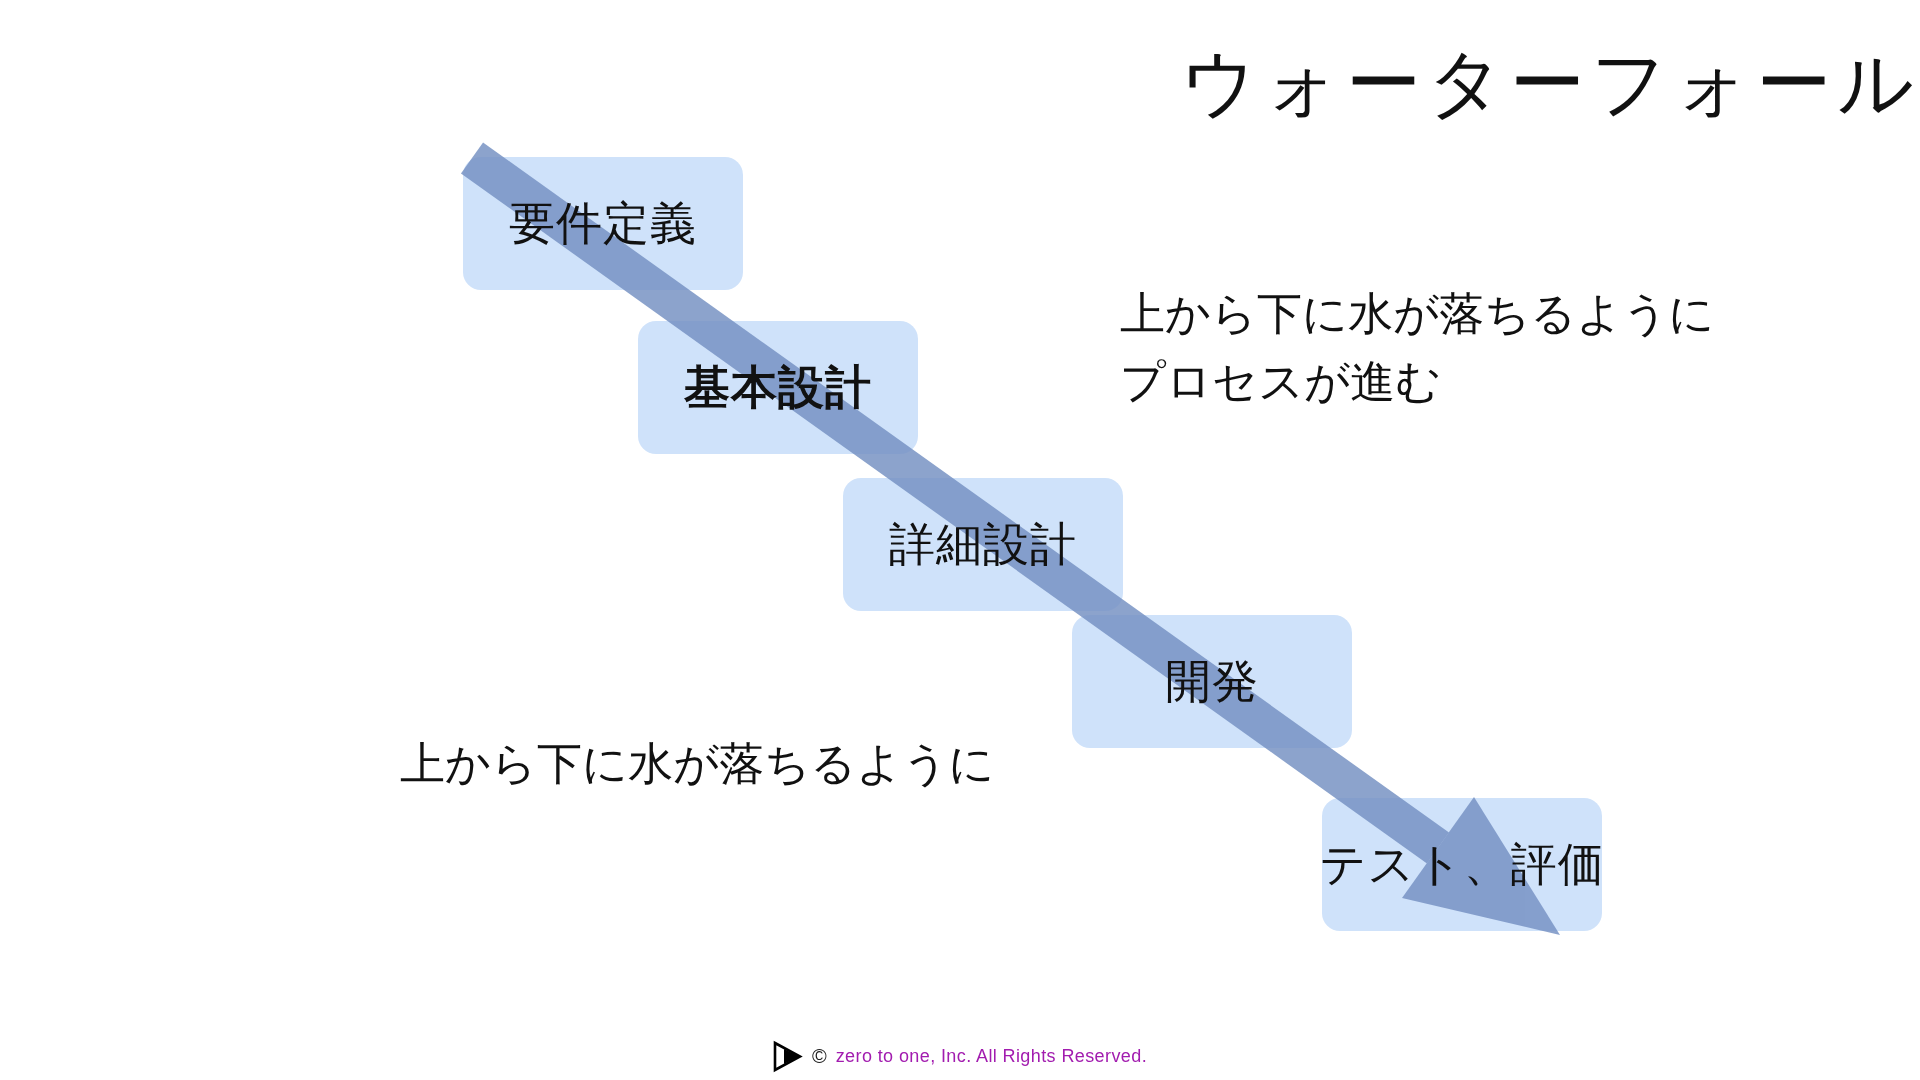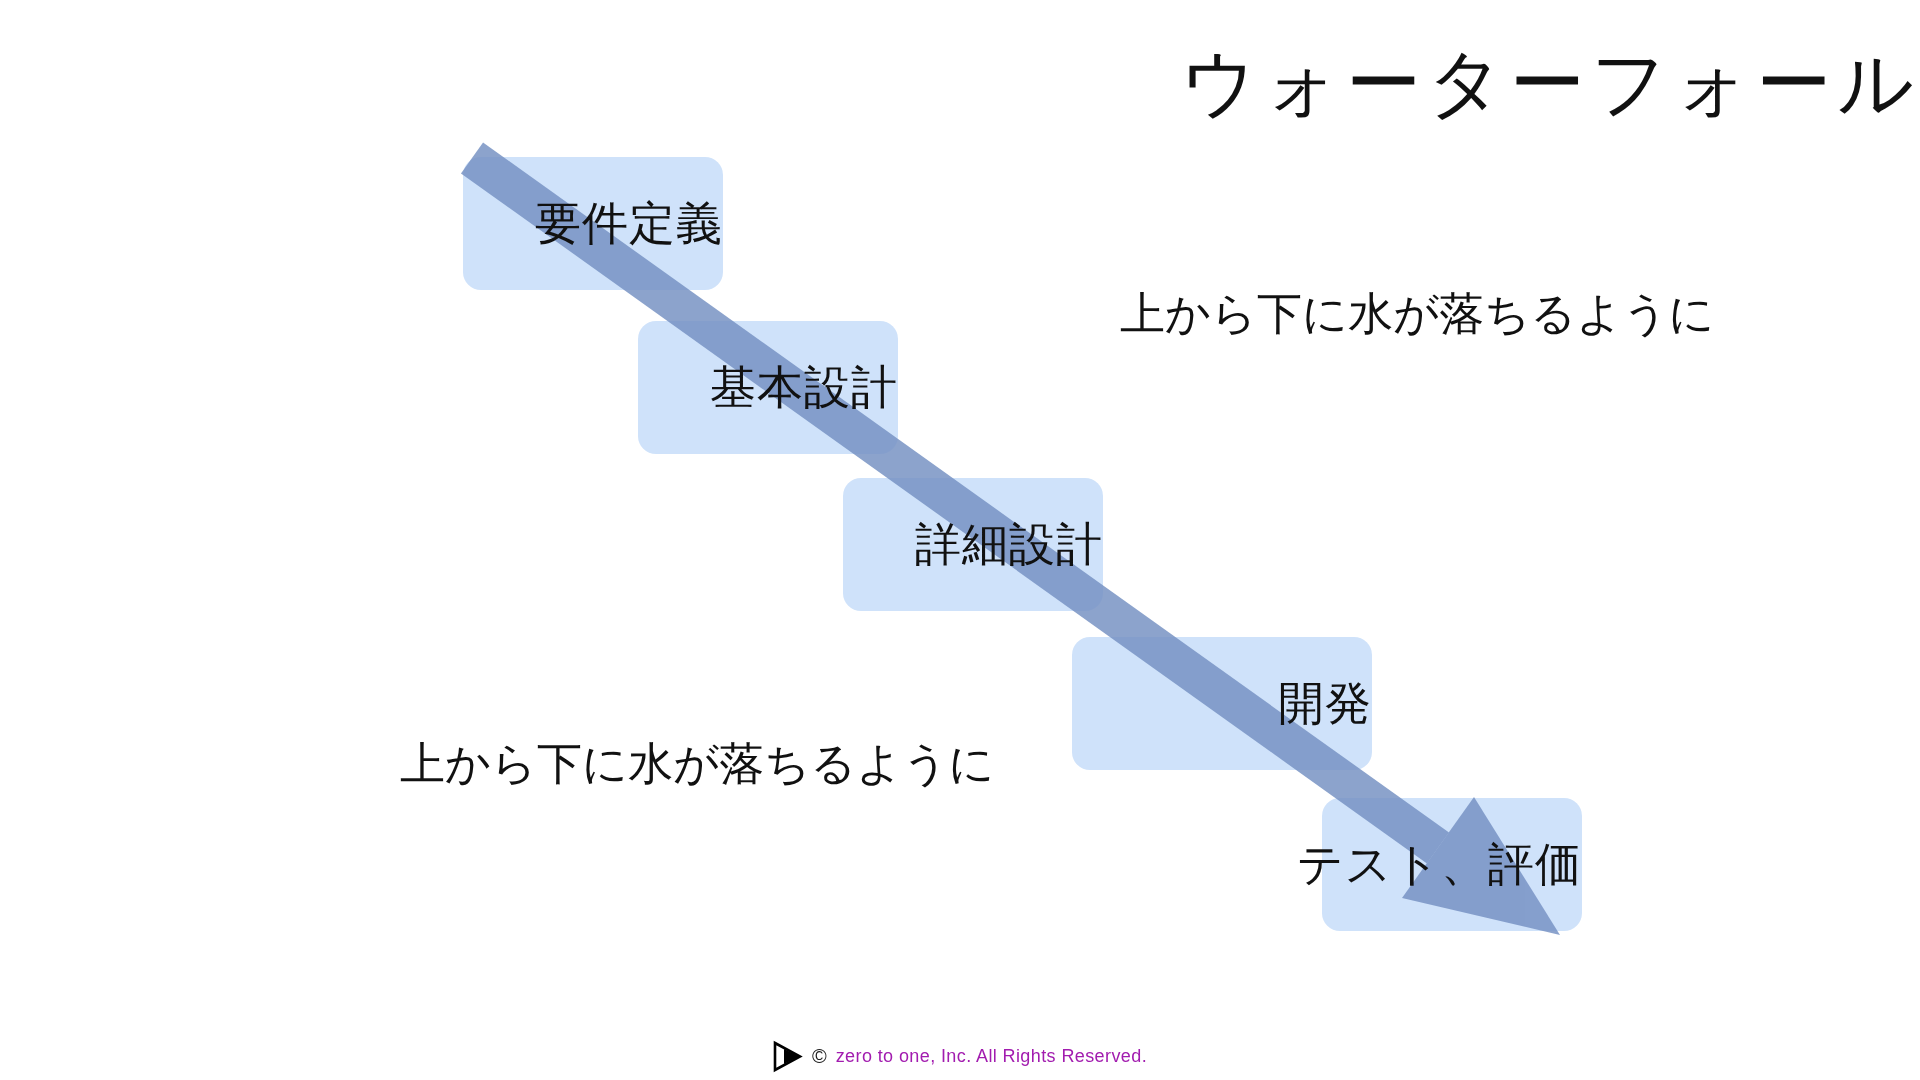--- a/index.html
+++ b/index.html
@@ -15,35 +15,35 @@
   .title{
     position:absolute;top:34px;left:0;right:0;
     text-align:right;
     font-size:75px;letter-spacing:6px;
     font-weight:400;
     color:var(--text,#111111);
     white-space:nowrap;
   }
 
   .step{
-    position:absolute;width:260px;height:133px;
+    position:absolute;width:280px;height:133px;
     background:var(--box-fill,#cfe2fa);
     border-radius:18px;
-    display:flex;align-items:center;justify-content:flex-end;
+    display:flex;align-items:center;justify-content:center;
   }
   .step span{
     position:relative;z-index:5;
     font-size:46px;letter-spacing:1px;
     color:var(--text,#111111);
     white-space:nowrap;
   }
   .step-0{left:463px;top:157px;}
-  .step-1{left:638px;top:321px;}
+  .step-1{left:638px;top:321px;font-weight:bold;}
   .step-2{left:843px;top:478px;}
-  .step-3{left:1072px;top:637px;padding-left:40px;}
+  .step-3{left:1072px;top:615px;}
   .step-4{left:1278px;top:798px;margin-left:44px;}
 
   .arrow-svg{
     position:absolute;left:0;top:0;width:1920px;height:1080px;
     z-index:2;pointer-events:none;
   }
   .arrow-svg .arrow-shape{opacity:0.85;}
 
   .note{
     position:absolute;
@@ -88,20 +88,21 @@
 
   <svg class="arrow-svg" viewBox="0 0 1920 1080" xmlns="http://www.w3.org/2000/svg" aria-hidden="true">
     <g class="arrow-shape">
       <line x1="472" y1="158" x2="1438" y2="848" stroke="var(--arrow,#7893c4)" stroke-width="38"></line>
       <polygon points="1560,935 1402,898 1474,797" fill="var(--arrow,#7893c4)"></polygon>
     </g>
   </svg>
 
   <div class="note note-right">
     <div>上から下に水が落ちるように</div>
+    <div>プロセスが進む</div>
   </div>
 
   <div class="note note-left">上から下に水が落ちるように</div>
 
   <div class="footer">
     <svg class="logo" viewBox="0 0 30 33" xmlns="http://www.w3.org/2000/svg" aria-hidden="true">
       <polygon points="2,3 27,16.5 2,30" fill="none" stroke="#000" stroke-width="2.6"></polygon>
       <polygon points="11,9 26,16.5 11,24" fill="#000"></polygon>
     </svg>
     <span class="copy-symbol">©</span>

